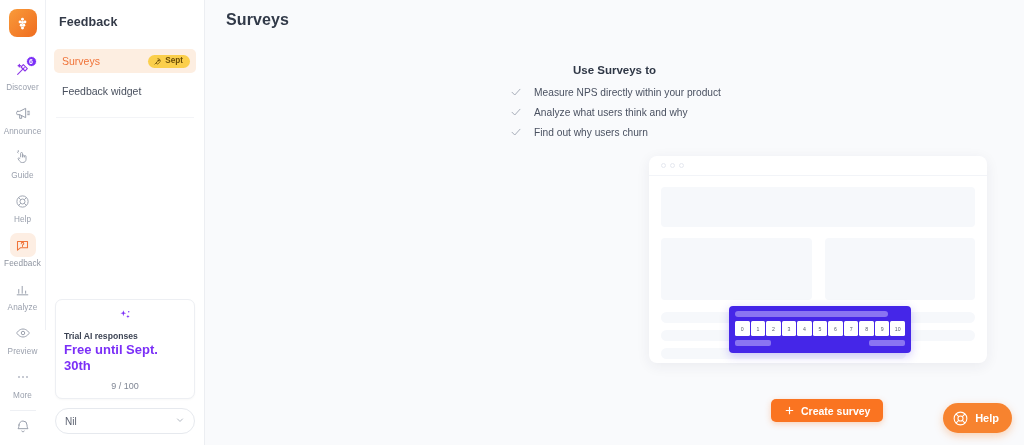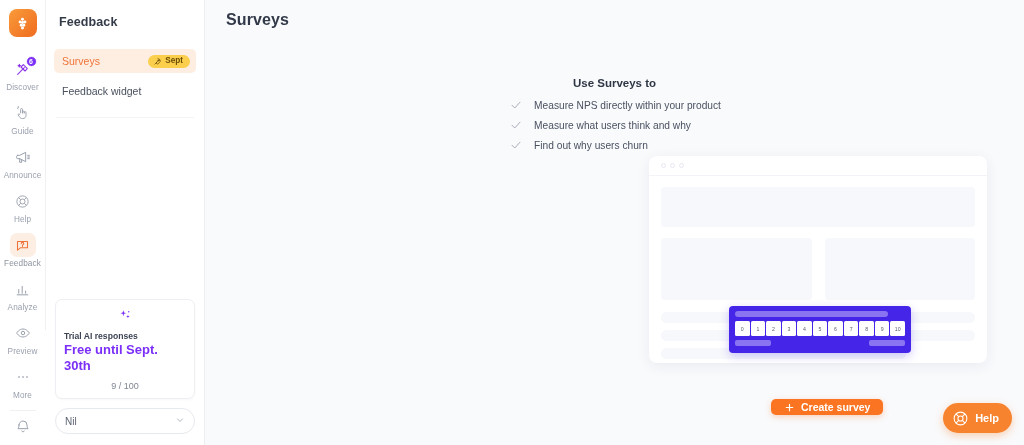--- a/index.html
+++ b/index.html
@@ -100,21 +100,21 @@
 
   
   .main {
     flex: 1 1 auto; height: 445px; background: #f9fafc;
     position: relative; overflow: hidden;
   }
   .main-title {
     font-size: 16px; font-weight: 700; color: #323a49;
     padding: 11px 0 0 21px; letter-spacing: .1px;
   }
-  .hero { text-align: center; margin-top: 48px; }
+  .hero { text-align: center; margin-top: 35px; }
   .hero-title { font-size: 11.5px; font-weight: 700; color: #2f3746; }
   .bullets {
     margin: 10px auto 0; display: inline-block; text-align: left;
   }
   .bullet {
     display: flex; align-items: center; gap: 12px;
     font-size: 10.2px; color: #4a5161; margin-bottom: 8px; padding-left: 2px;
   }
   .check { width: 12px; height: 12px; flex: 0 0 12px; }
 
@@ -150,21 +150,21 @@
     flex: 1 1 0; height: 15px; background: #fff; border-radius: 1.5px;
     display: flex; align-items: center; justify-content: center;
     font-size: 5.2px; color: #5a6070;
   }
   .nps-foot { display: flex; justify-content: space-between; margin-top: 4px; }
   .nps-btn { width: 36px; height: 6px; background: #8a74f2; border-radius: 2px; }
 
   .create {
     position: absolute; left: 566px; top: 399px;
     background: #fa7421; color: #fff; border: none;
-    border-radius: 5px; height: 16px; padding: 0 13px;
+    border-radius: 5px; height: 23px; padding: 0 13px;
     font-size: 10.5px; font-weight: 700; font-family: "Liberation Sans", sans-serif;
     display: flex; align-items: center; gap: 6px; cursor: pointer;
     box-shadow: 0 2px 6px rgba(250,116,33,.3);
   }
 
   .help-fab {
     position: absolute; right: 12px; bottom: 12px;
     background: #f7832f; color: #fff; border-radius: 18px;
     height: 30px; padding: 0 13px 0 9px;
     display: flex; align-items: center; gap: 6px; cursor: pointer;
@@ -200,39 +200,39 @@
               <path d="M12.5 5.5 L18.5 11.5 L15 15 L9 9 Z"></path>
             <path d="M6.5 5 L7 6.5 L8.5 7 L7 7.5 L6.5 9 L6 7.5 L4.5 7 L6 6.5 Z" fill="#8c36e8"></path>
           </svg>
           <span class="badge">6</span>
         </span>
         <span class="rail-label">Discover</span>
       </a>
 
       <a class="rail-item">
         <span class="rail-ico">
+          <svg width="16" height="16" viewBox="0 0 24 24" fill="none" stroke="#9aa0ad" stroke-width="1.5" stroke-linecap="round" stroke-linejoin="round">
+            <path d="M4 9.5h3l9-4.5v14l-9-4.5H4a1.5 1.5 0 0 1-1.5-1.5v-2A1.5 1.5 0 0 1 4 9.5Z"></path>
+            <path d="M7 14.5V20h3v-4.2"></path>
+            <path d="M19 9.5h2.5M19 12h3M19 14.5h2.5"></path>
+          </svg>
+        </span>
+        <span class="rail-label">Announce</span>
+      </a>
+
+      <a class="rail-item">
+        <span class="rail-ico">
           <svg width="15" height="15" viewBox="0 0 24 24" fill="none" stroke="#9aa0ad" stroke-width="1.5" stroke-linecap="round" stroke-linejoin="round">
             <path d="M9 11V5.5a1.5 1.5 0 0 1 3 0V11"></path>
             <path d="M12 11V9.5a1.4 1.4 0 0 1 2.8 0V11"></path>
             <path d="M14.8 11v-.6a1.4 1.4 0 0 1 2.8 0V15c0 3-2 5-5 5h-1c-2.5 0-3.3-1-4.4-2.6L5 14.4c-.5-.8.2-1.8 1.1-1.6l1.5.5"></path>
             <path d="M5 4.5 L3.6 3.2 M5.5 2.4 L5.3 .9"></path>
           </svg>
         </span>
         <span class="rail-label">Guide</span>
-      </a>
-
-      <a class="rail-item">
-        <span class="rail-ico">
-          <svg width="16" height="16" viewBox="0 0 24 24" fill="none" stroke="#9aa0ad" stroke-width="1.5" stroke-linecap="round" stroke-linejoin="round">
-            <path d="M4 9.5h3l9-4.5v14l-9-4.5H4a1.5 1.5 0 0 1-1.5-1.5v-2A1.5 1.5 0 0 1 4 9.5Z"></path>
-            <path d="M7 14.5V20h3v-4.2"></path>
-            <path d="M19 9.5h2.5M19 12h3M19 14.5h2.5"></path>
-          </svg>
-        </span>
-        <span class="rail-label">Announce</span>
       </a>
 
       <a class="rail-item">
         <span class="rail-ico">
           <svg width="15" height="15" viewBox="0 0 24 24" fill="none" stroke="#9aa0ad" stroke-width="1.5">
             <circle cx="12" cy="12" r="9"></circle>
               <circle cx="12" cy="12" r="4"></circle>
             <path d="M5.6 5.6 9.2 9.2M18.4 5.6 14.8 9.2M5.6 18.4 9.2 14.8M18.4 18.4 14.8 14.8"></path>
           </svg>
         </span>
@@ -352,21 +352,21 @@
         <div class="bullet">
           <svg class="check" viewBox="0 0 24 24" fill="none" stroke="#a8aeba" stroke-width="2" stroke-linecap="round" stroke-linejoin="round">
               <path d="M4 12.5 9.5 18 20 6.5"></path>
             </svg>
           <span>Measure NPS directly within your product</span>
         </div>
         <div class="bullet">
           <svg class="check" viewBox="0 0 24 24" fill="none" stroke="#a8aeba" stroke-width="2" stroke-linecap="round" stroke-linejoin="round">
               <path d="M4 12.5 9.5 18 20 6.5"></path>
             </svg>
-          <span>Measure what users think and why</span>
+          <span>Analyze what users think and why</span>
         </div>
         <div class="bullet">
           <svg class="check" viewBox="0 0 24 24" fill="none" stroke="#a8aeba" stroke-width="2" stroke-linecap="round" stroke-linejoin="round">
               <path d="M4 12.5 9.5 18 20 6.5"></path>
             </svg>
           <span>Find out why users churn</span>
         </div>
       </div>
     </section>
 

